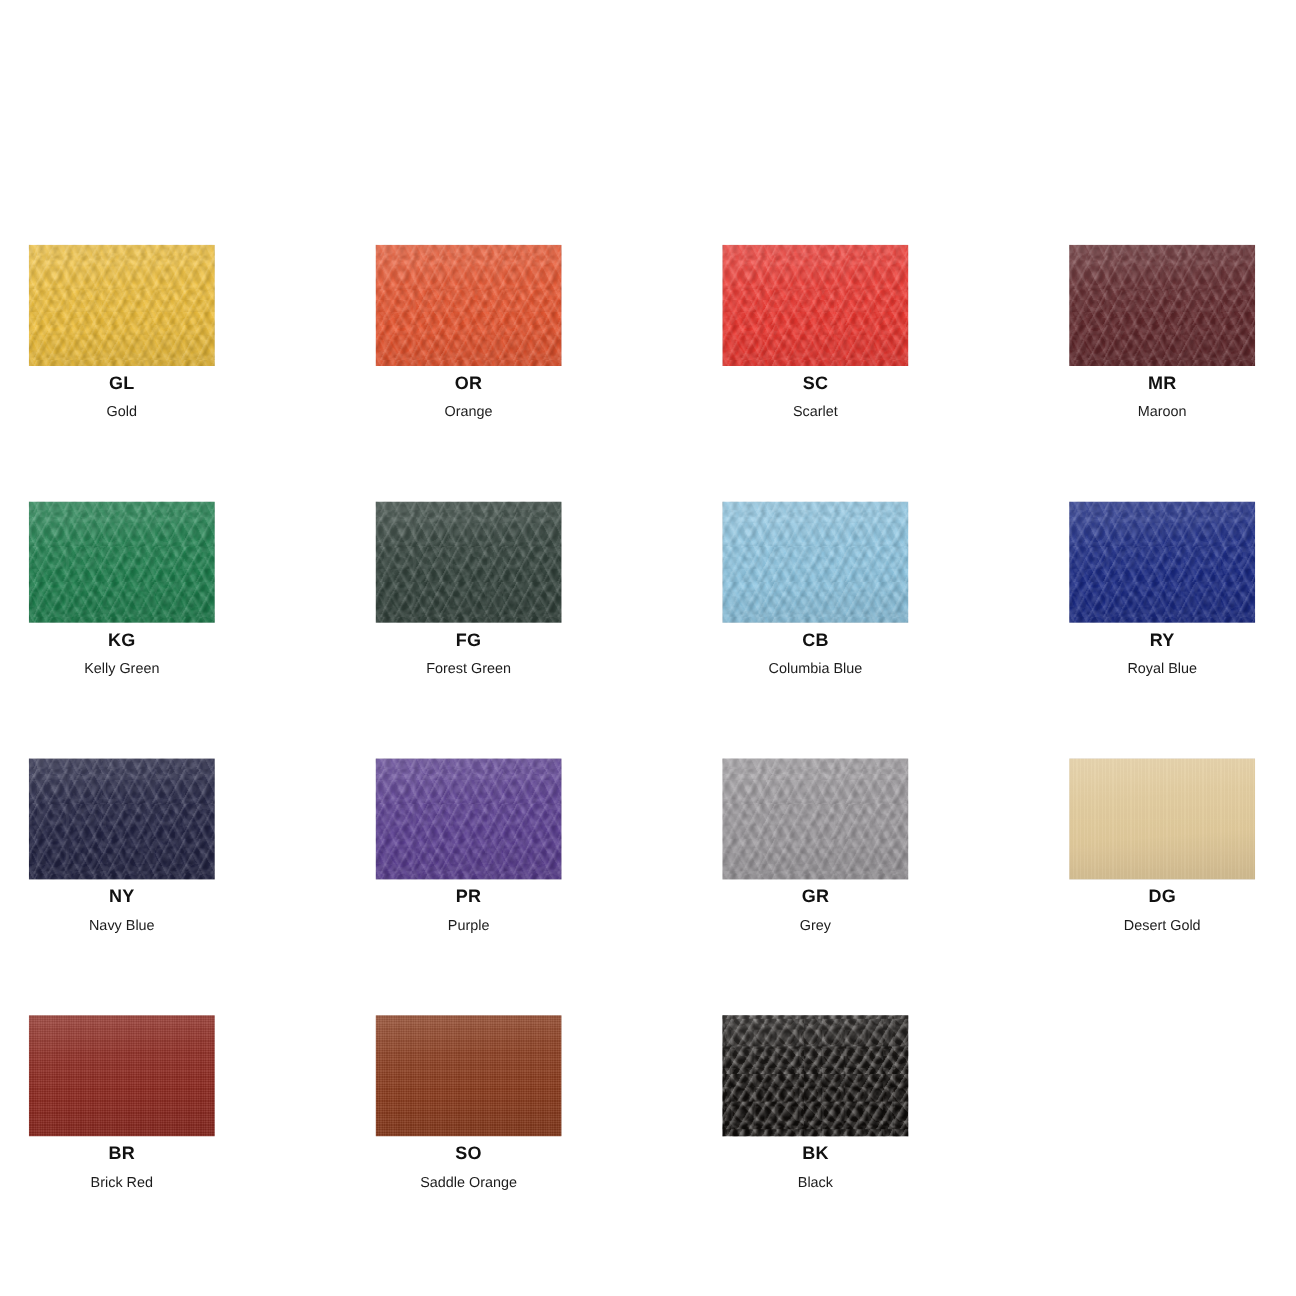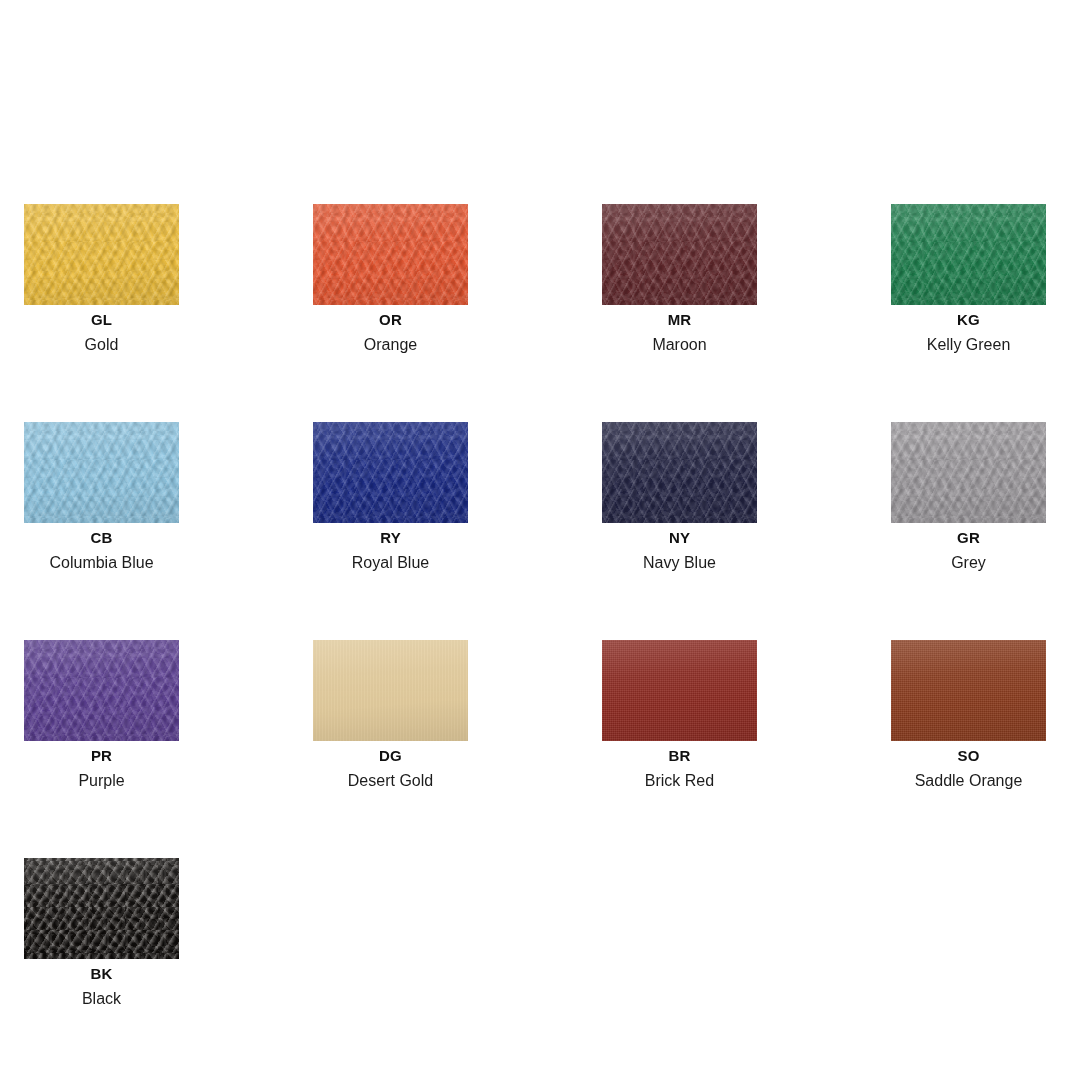--- a/index.html
+++ b/index.html
@@ -165,21 +165,21 @@
     font-size: 15px;
     font-weight: bold;
     letter-spacing: 0.2px;
     line-height: 1;
     color: #111111;
     text-align: center;
   }
 
   .swatch-label {
     margin-top: 10px;
-    font-size: 16px;
+    font-size: 12px;
     font-weight: normal;
     line-height: 1;
     color: #1c1c1c;
     white-space: nowrap;
   }
 </style>
 </head>
 <body>
 
 <div id="swatch-chart">
@@ -197,38 +197,56 @@
         <div class="swatch-chip">
           <div class="chip-base" style="background-color: rgb(233, 85, 47);"></div>
           <div class="grain-pebble"></div>
           <div class="grain-sheen"></div>
         </div>
         <div class="swatch-code">OR</div>
         <div class="swatch-label">Orange</div>
       </div>
       <div class="swatch-cell">
         <div class="swatch-chip">
+          <div class="chip-base" style="background-color: rgb(238, 55, 48);"></div>
+          <div class="grain-pebble"></div>
+          <div class="grain-sheen"></div>
+        </div>
+        <div class="swatch-code">SC</div>
+        <div class="swatch-label">Scarlet</div>
+      </div>
+      <div class="swatch-cell">
+        <div class="swatch-chip">
           <div class="chip-base" style="background-color: rgb(98, 40, 44);"></div>
           <div class="grain-pebble"></div>
           <div class="grain-sheen"></div>
         </div>
         <div class="swatch-code">MR</div>
         <div class="swatch-label">Maroon</div>
       </div>
       <div class="swatch-cell">
         <div class="swatch-chip">
           <div class="chip-base" style="background-color: rgb(29, 127, 77);"></div>
           <div class="grain-pebble"></div>
           <div class="grain-sheen"></div>
         </div>
         <div class="swatch-code">KG</div>
         <div class="swatch-label">Kelly Green</div>
       </div>
       <div class="swatch-cell">
         <div class="swatch-chip">
+          <div class="chip-base" style="background-color: rgb(51, 67, 60);"></div>
+          <div class="grain-pebble"></div>
+          <div class="grain-sheen"></div>
+        </div>
+        <div class="swatch-code">FG</div>
+        <div class="swatch-label">Forest Green</div>
+      </div>
+      <div class="swatch-cell">
+        <div class="swatch-chip">
           <div class="chip-base" style="background-color: rgb(143, 199, 227);"></div>
           <div class="grain-pebble"></div>
           <div class="grain-sheen"></div>
         </div>
         <div class="swatch-code">CB</div>
         <div class="swatch-label">Columbia Blue</div>
       </div>
       <div class="swatch-cell">
         <div class="swatch-chip">
           <div class="chip-base" style="background-color: rgb(26, 42, 134);"></div>
@@ -242,38 +260,38 @@
         <div class="swatch-chip">
           <div class="chip-base" style="background-color: rgb(35, 36, 68);"></div>
           <div class="grain-pebble"></div>
           <div class="grain-sheen"></div>
         </div>
         <div class="swatch-code">NY</div>
         <div class="swatch-label">Navy Blue</div>
       </div>
       <div class="swatch-cell">
         <div class="swatch-chip">
+          <div class="chip-base" style="background-color: rgb(92, 63, 147);"></div>
+          <div class="grain-pebble"></div>
+          <div class="grain-sheen"></div>
+        </div>
+        <div class="swatch-code">PR</div>
+        <div class="swatch-label">Purple</div>
+      </div>
+      <div class="swatch-cell">
+        <div class="swatch-chip">
           <div class="chip-base" style="background-color: rgb(157, 154, 158);"></div>
           <div class="grain-pebble"></div>
           <div class="grain-sheen"></div>
         </div>
         <div class="swatch-code">GR</div>
         <div class="swatch-label">Grey</div>
       </div>
       <div class="swatch-cell">
         <div class="swatch-chip">
-          <div class="chip-base" style="background-color: rgb(92, 63, 147);"></div>
-          <div class="grain-pebble"></div>
-          <div class="grain-sheen"></div>
-        </div>
-        <div class="swatch-code">PR</div>
-        <div class="swatch-label">Purple</div>
-      </div>
-      <div class="swatch-cell">
-        <div class="swatch-chip">
           <div class="chip-base" style="background-color: rgb(226, 203, 156);"></div>
           <div class="grain-smooth"></div>
           <div class="grain-sheen"></div>
         </div>
         <div class="swatch-code">DG</div>
         <div class="swatch-label">Desert Gold</div>
       </div>
       <div class="swatch-cell">
         <div class="swatch-chip">
           <div class="chip-base" style="background-color: rgb(141, 42, 33);"></div>

